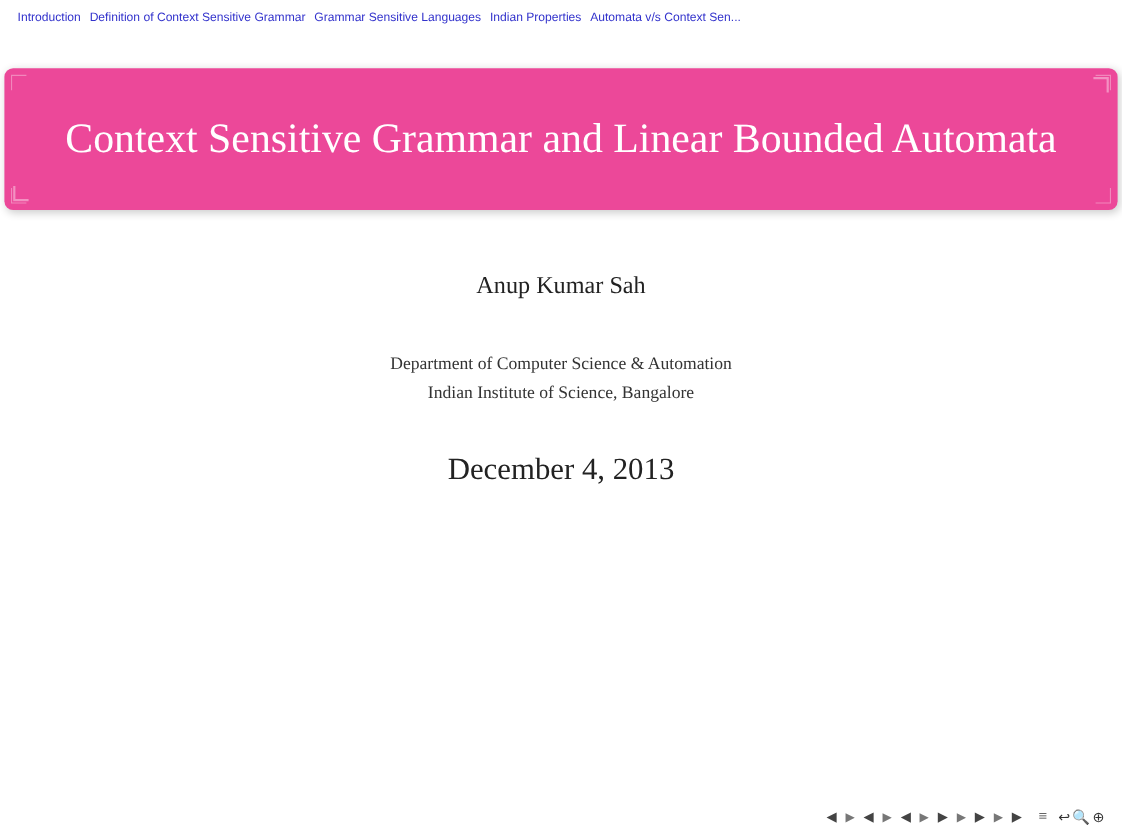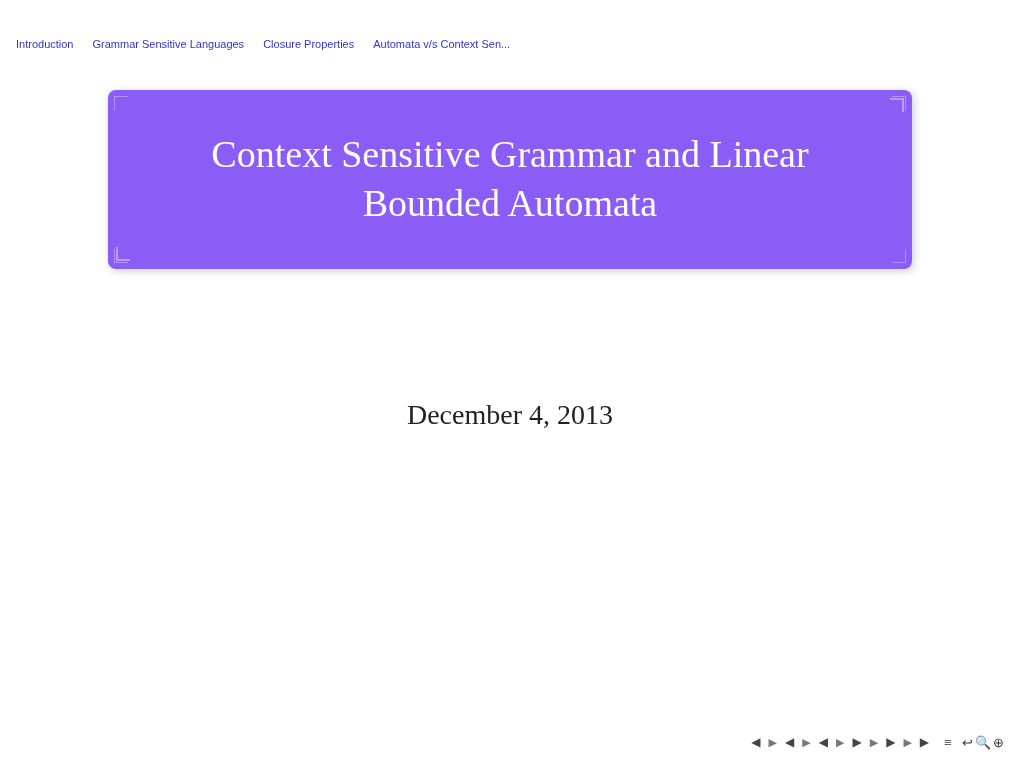--- a/index.html
+++ b/index.html
@@ -16,26 +16,25 @@
       overflow: hidden;
       position: relative;
     }
 
     
     .nav-bar {
       width: 100%;
       padding: 8px 12px;
       display: flex;
       flex-direction: row;
-      gap: 11px;
+      gap: 0;
       border-bottom: none;
       background: #ffffff;
       flex-wrap: nowrap;
       overflow: hidden;
-      margin-top: 28px;
     }
 
     .nav-item {
       font-size: 11px;
       color: #3333cc;
       cursor: pointer;
       white-space: nowrap;
       padding: 2px 4px;
       font-family: 'CMU Sans Serif', 'Helvetica Neue', Arial, sans-serif;
     }
@@ -47,23 +46,23 @@
       display: flex;
       flex-direction: column;
       align-items: center;
       justify-content: flex-start;
       padding: 30px 60px 40px 60px;
       position: relative;
     }
 
     
     .title-box {
-      background: #8b5cf6;
+      background: #ec4899;
       border-radius: 8px;
-      width: 804px;
+      width: 1012px;
       padding: 40px 50px;
       margin-bottom: 50px;
       position: relative;
       box-shadow: 2px 2px 8px rgba(0,0,0,0.2);
     }
 
     .title-box::before {
       content: '';
       position: absolute;
       top: 8px;
@@ -199,39 +198,43 @@
       bottom: 6px; right: 6px;
       border-bottom: 1.5px solid rgba(255,255,255,0.35);
       border-right: 1.5px solid rgba(255,255,255,0.35);
     }
   </style>
 </head>
 <body>
 
 <nav class="nav-bar">
   <span class="nav-item">Introduction</span>
+  <span class="nav-item">Definition of Context Sensitive Grammar</span>
   <span class="nav-item">Grammar Sensitive Languages</span>
-  <span class="nav-item">Closure Properties</span>
+  <span class="nav-item">Indian Properties</span>
   <span class="nav-item">Automata v/s Context Sen...</span>
 </nav>
 
 <div class="slide-area">
 
   <div class="title-box">
     <div class="corner-tl"></div>
     <div class="corner-tr"></div>
     <div class="corner-bl"></div>
     <div class="corner-br"></div>
     <h1 class="slide-title">Context Sensitive Grammar and Linear Bounded Automata</h1>
   </div>
 
   <div class="authors-section">
+    <div class="author-name">Anup Kumar Sah</div>
   </div>
 
   <div class="institution-section">
+    <div class="institution-text">Department of Computer Science &amp; Automation</div>
+    <div class="institution-text">Indian Institute of Science, Bangalore</div>
   </div>
 
   <div class="date-section">
     <div class="date-text">December 4, 2013</div>
   </div>
 
 </div>
 
 <div class="bottom-controls">
   <span class="nav-control nav-control-icon">◀</span>

